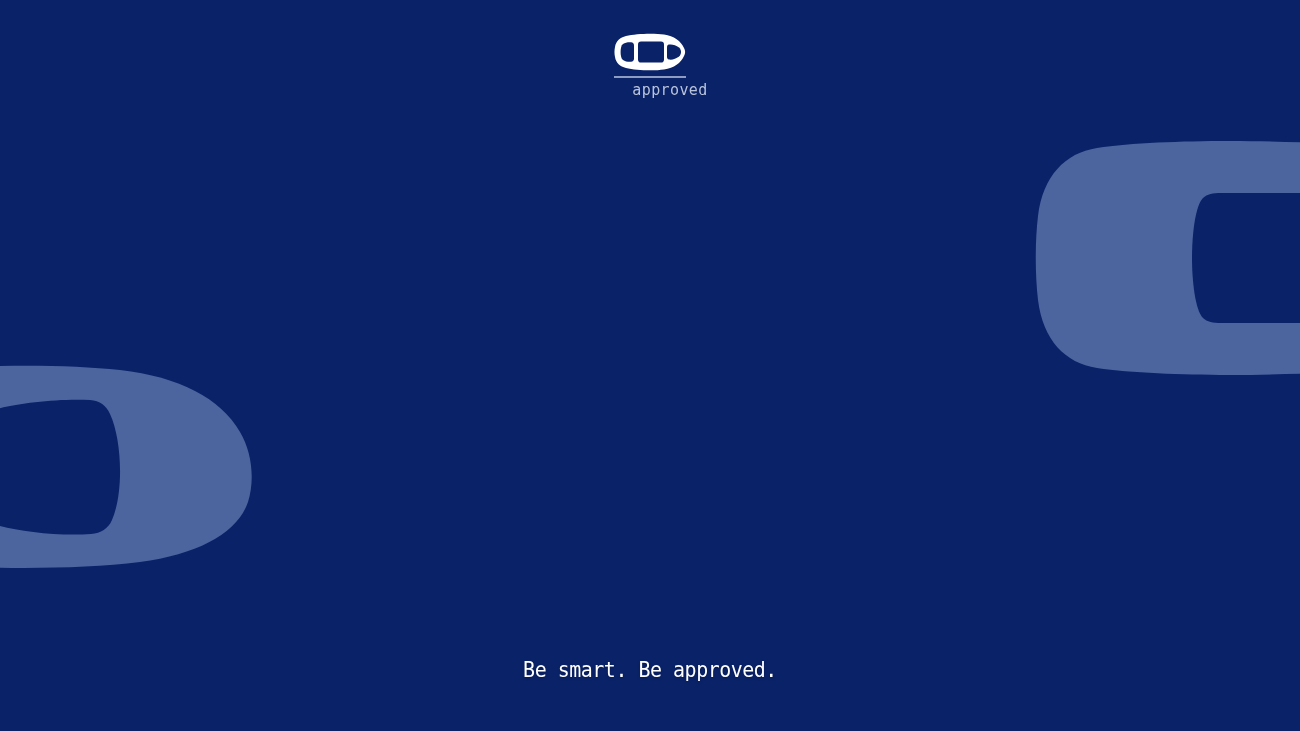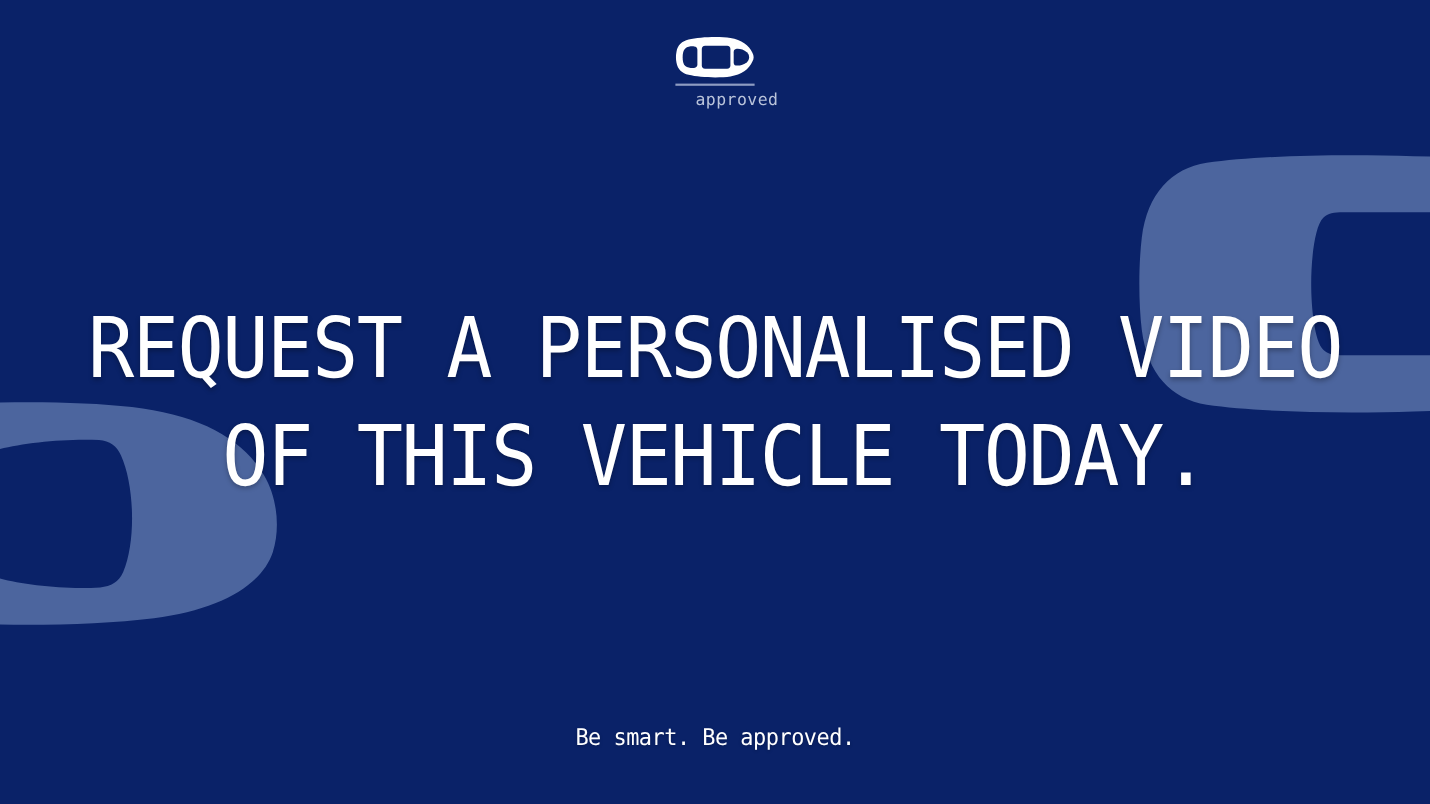--- a/index.html
+++ b/index.html
@@ -168,20 +168,16 @@
                  C25,29.5 24,28.4 24,26.4 L24,11.6 C24,9.6 25,8.5 27,8.5 Z"></path>
         <path d="M55,11.5 C58,11 62,12 65,14.5 C66.5,15.8 67,17.4 67,19
                  C67,20.6 66.5,22.2 65,23.5 C62,26 58,27 55,26.5
                  C53.5,26.2 53,25.2 53,23.5 L53,14.5 C53,12.8 53.5,11.8 55,11.5 Z"></path>
       </g>
     </svg>
     <div id="brand-rule"></div>
     <div id="brand-wordmark">approved</div>
   </div>
 
-  <div id="headline">
-    <span class="headline-line">REQUEST A PERSONALISED VIDEO</span>
-    <span class="headline-line">OF THIS VEHICLE TODAY.</span>
-  </div>
 
   <div id="tagline">Be smart. Be approved.</div>
 
 </div>
 
 </body></html>

